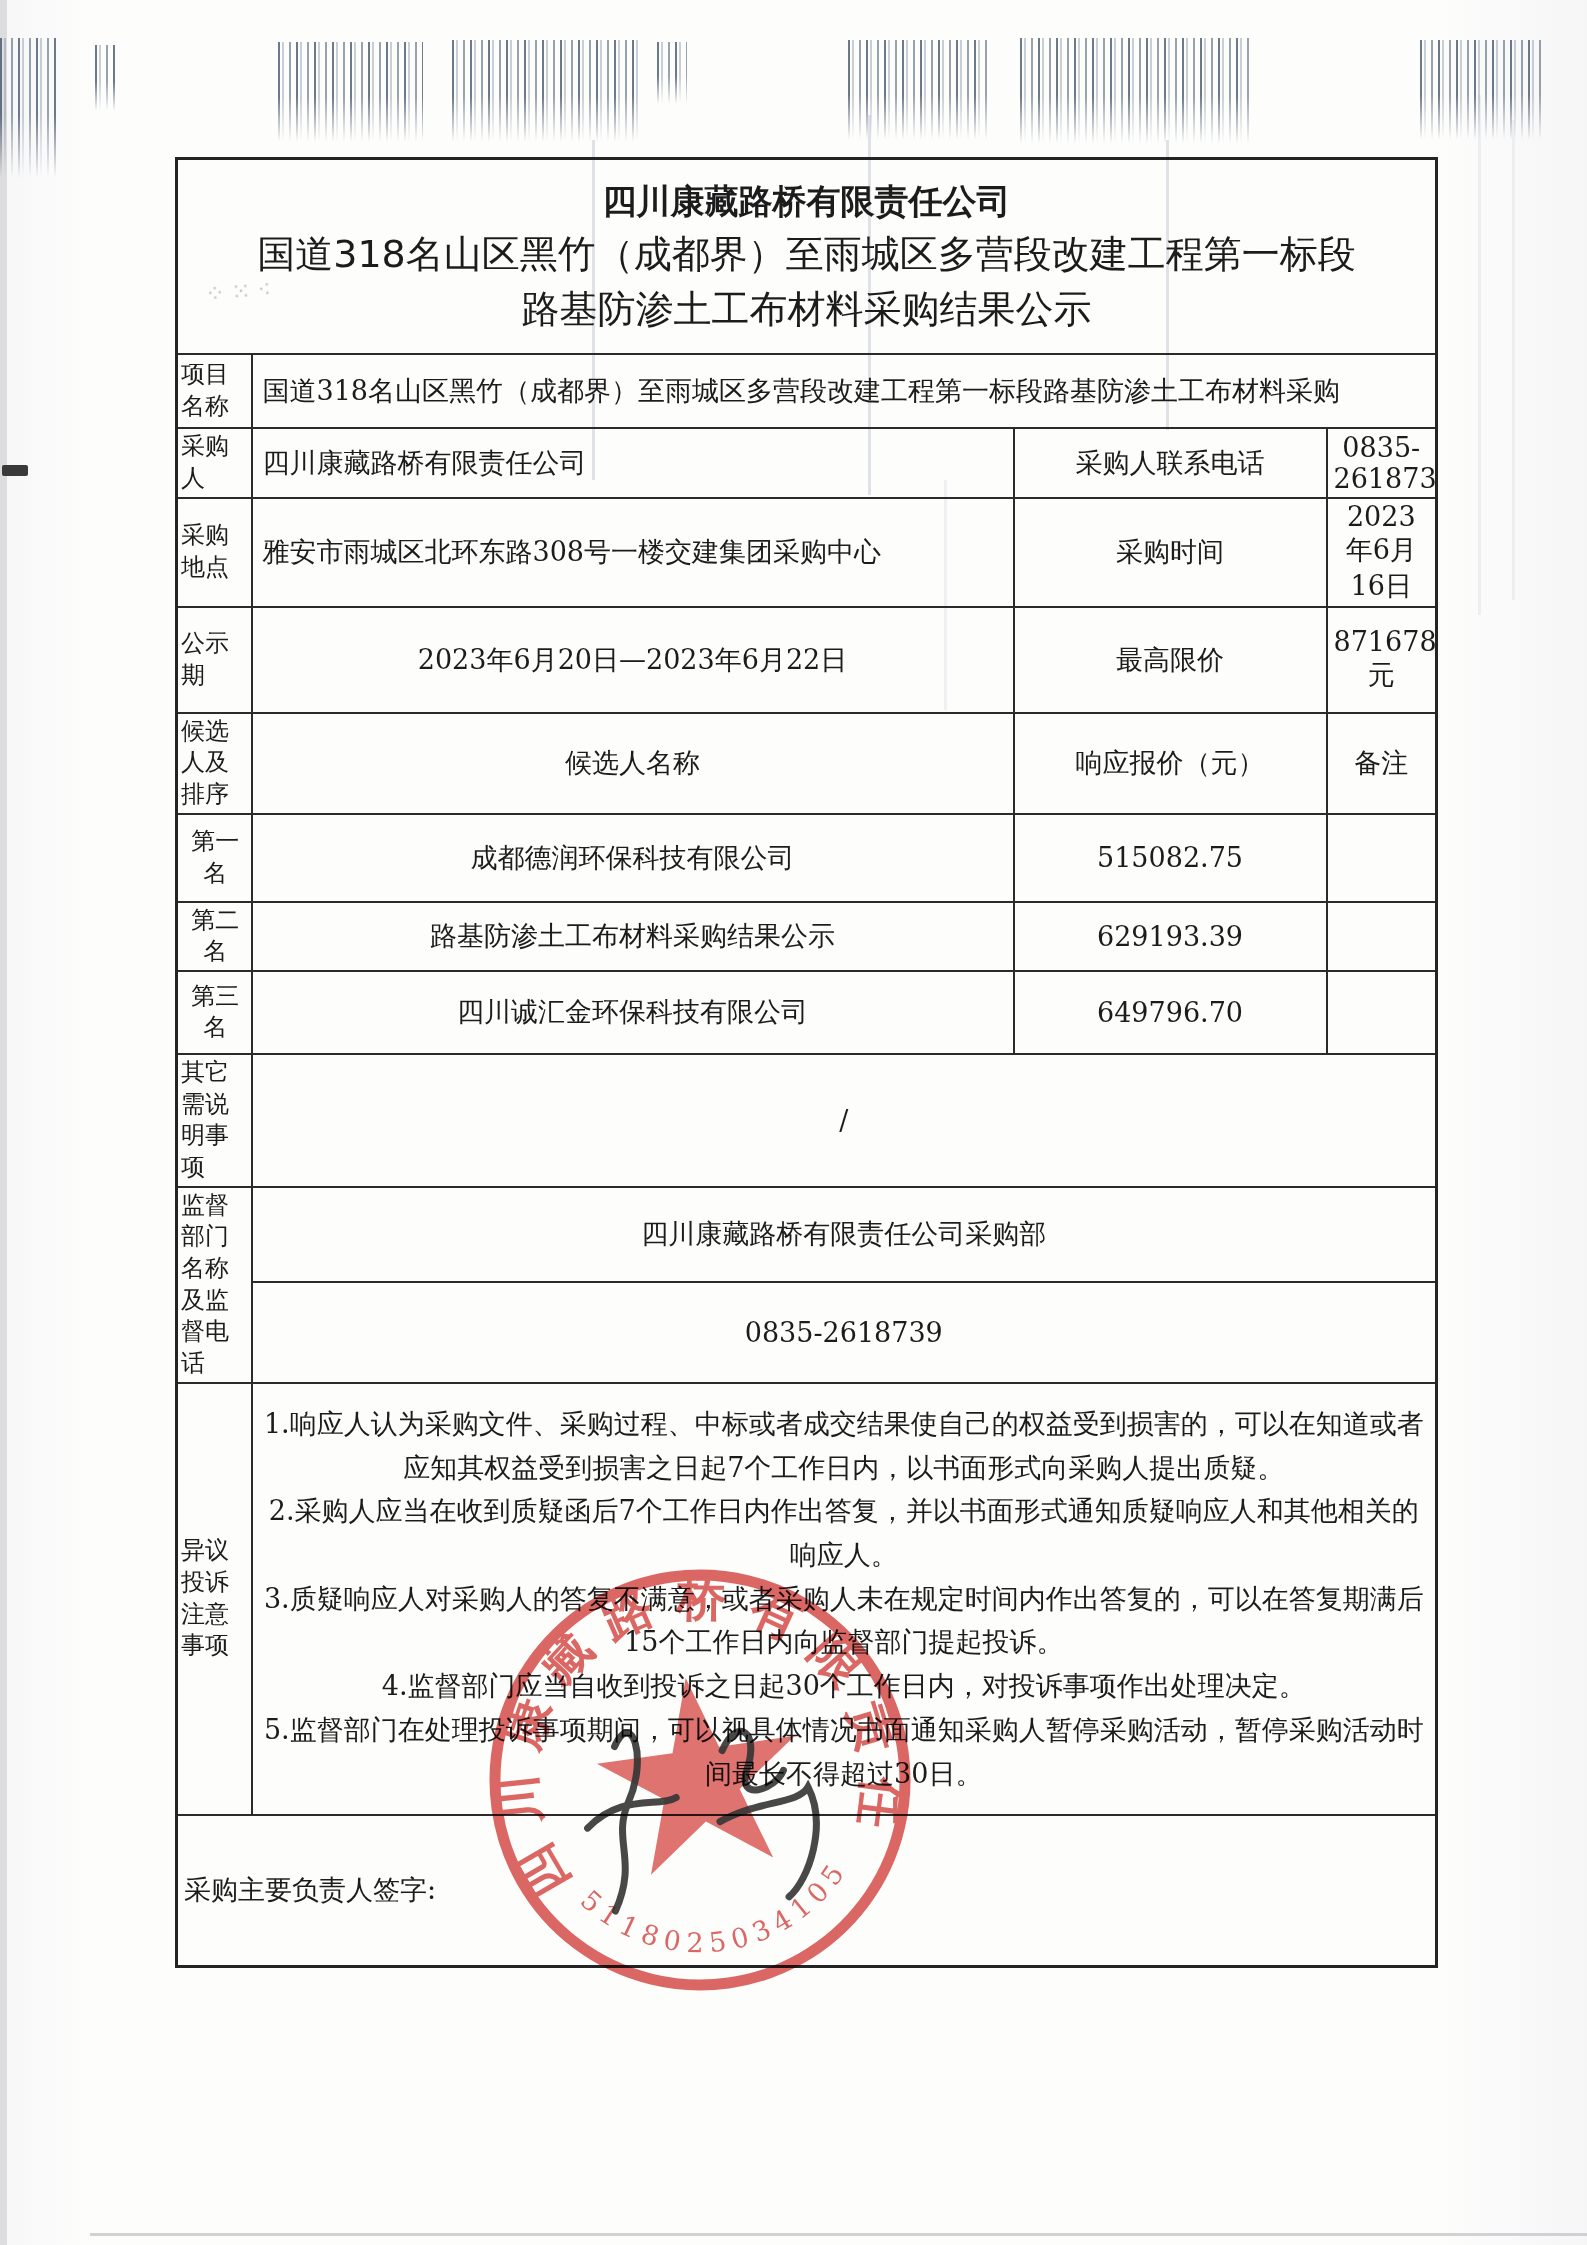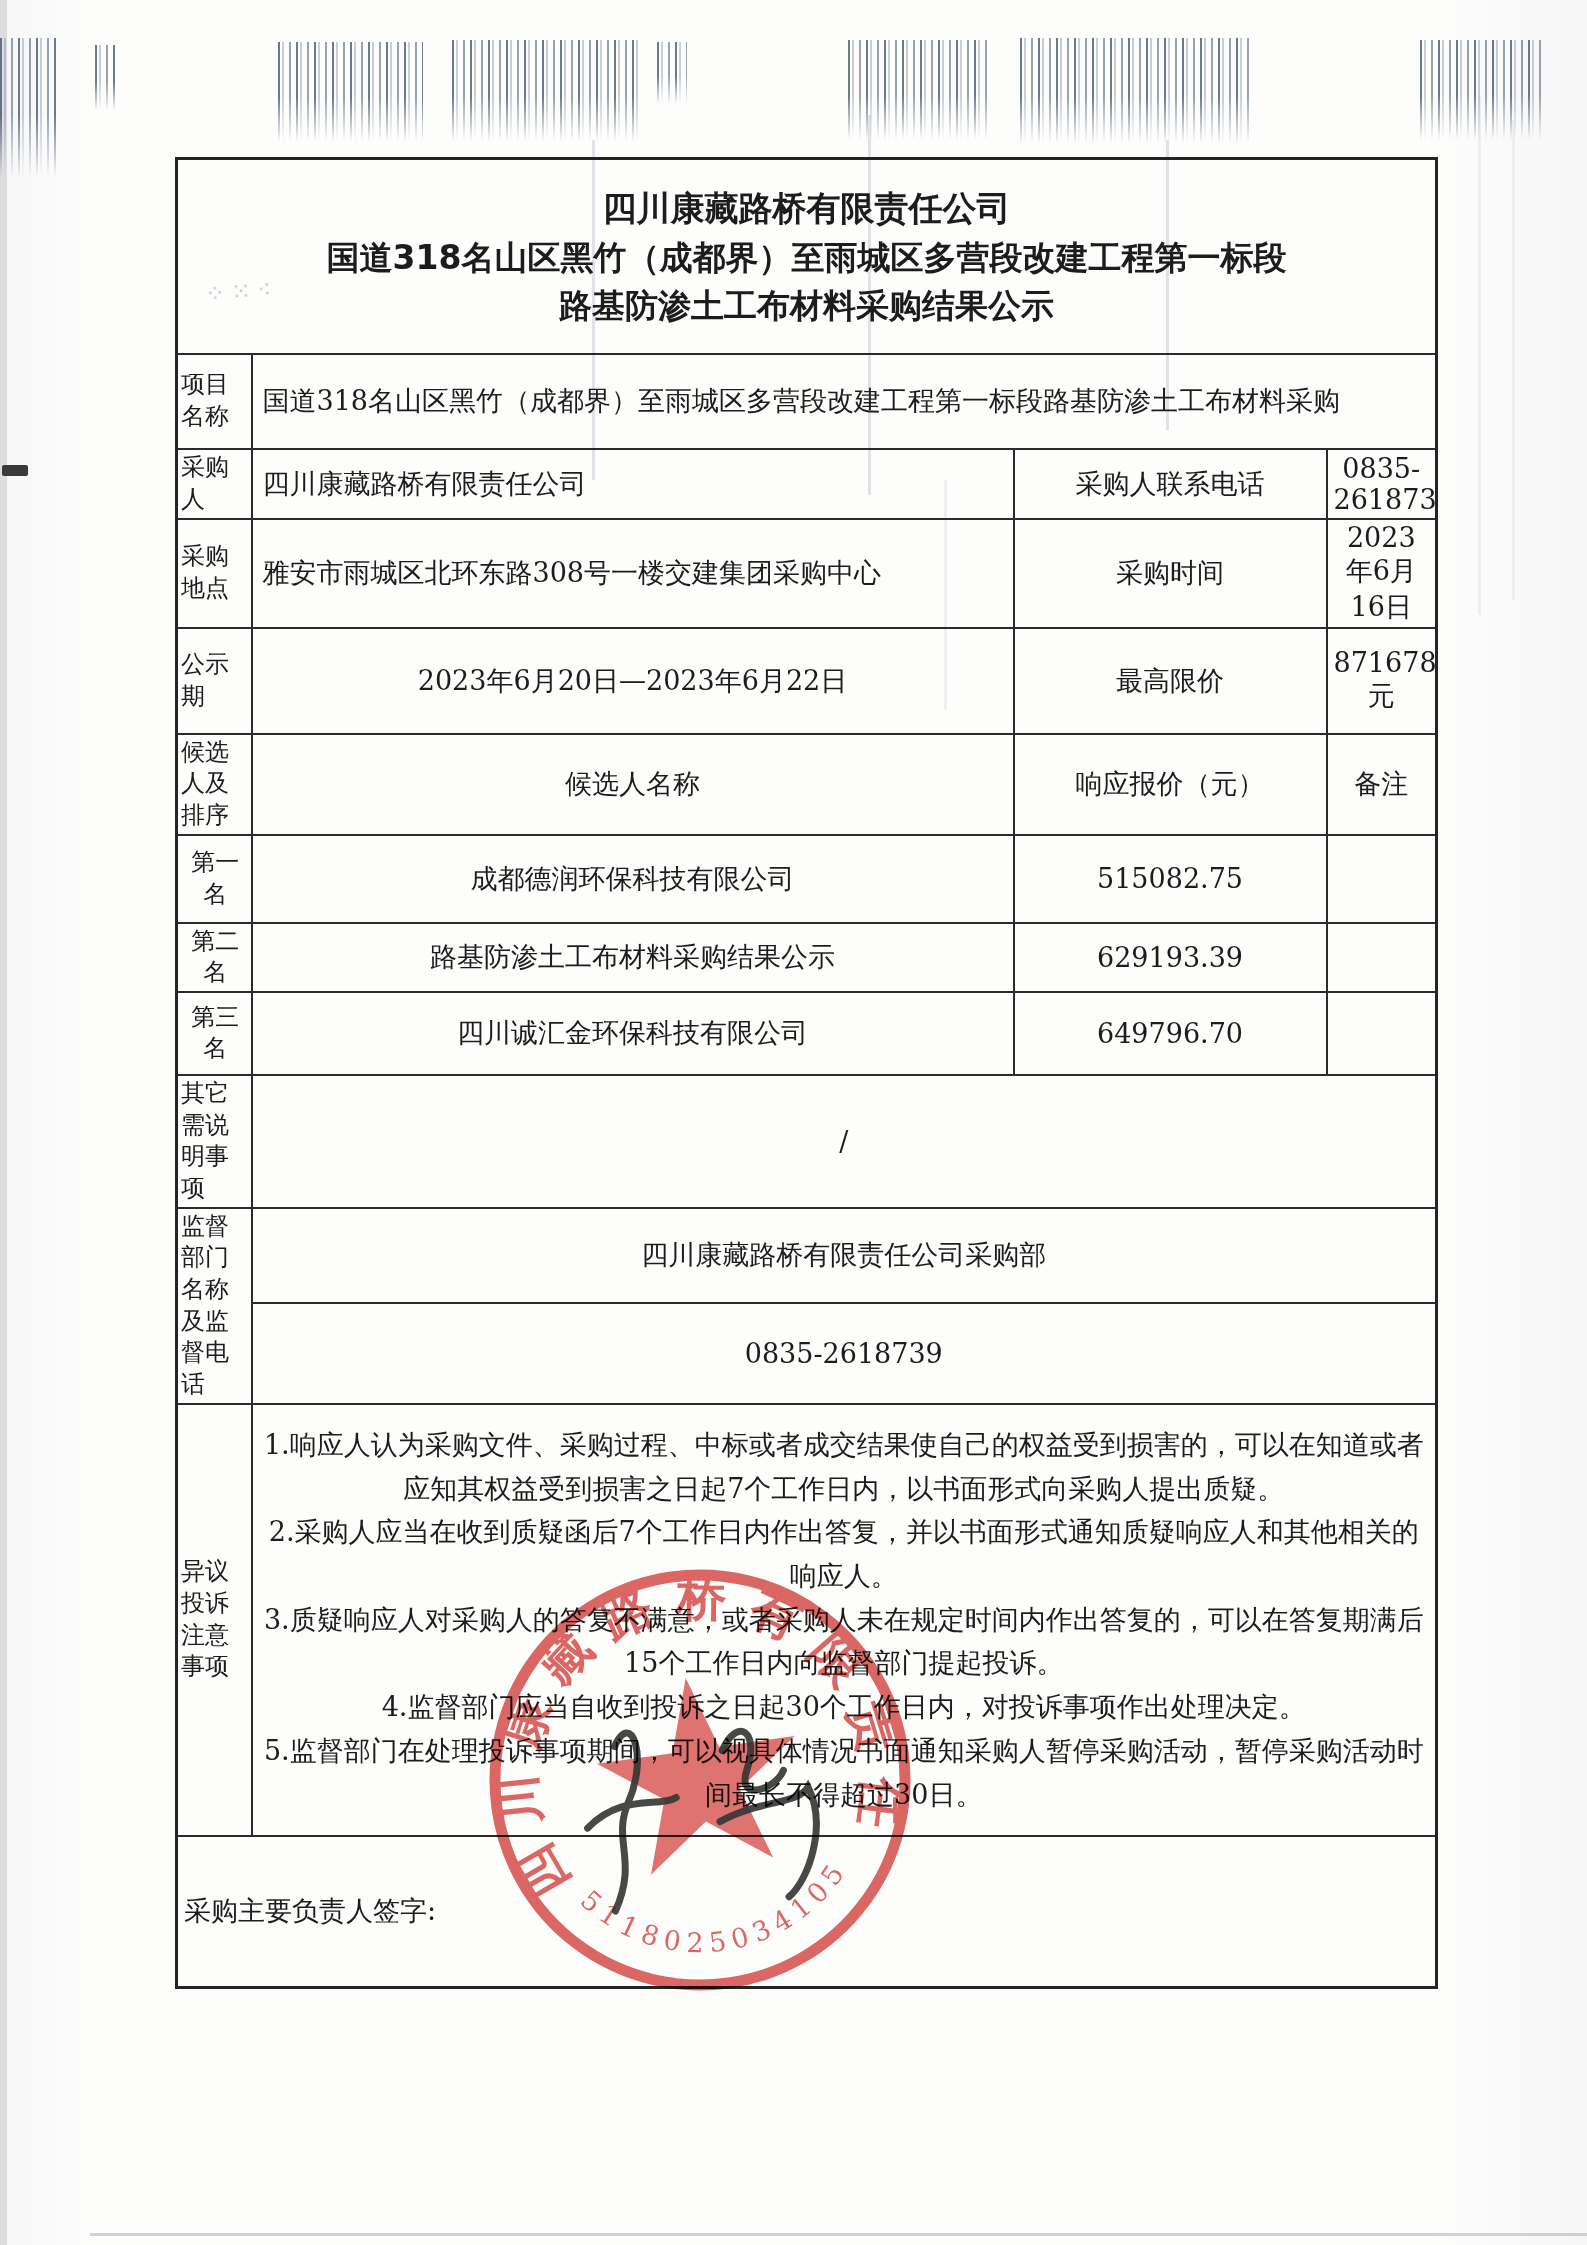--- a/index.html
+++ b/index.html
@@ -40,21 +40,21 @@
     vertical-align:middle;
     font-size:27px;
     padding:2px 6px;
     overflow:hidden;
   }
   td.lab{font-size:24px;padding:2px 1px 2px 3px;line-height:1.32;}
   td.c{text-align:center;}
   td.l{text-align:left;padding-left:10px;}
   .title-cell{padding:14px 0 6px 0;text-align:center;}
   .t1{font-family:"DejaVu Sans","Liberation Sans",sans-serif;font-weight:bold;font-size:34px;line-height:1.5;}
-  .t2{font-family:"DejaVu Sans","Liberation Sans",sans-serif;font-weight:bold;font-size:33px;line-height:1.45;}
+  .t2{font-family:"DejaVu Sans","Liberation Sans",sans-serif;font-weight:normal;font-size:38px;line-height:1.45;}
   .objection-cell{padding:10px 12px;line-height:1.62;font-size:27px;text-align:center;}
   .objection-cell p{margin:0;}
   .sig-cell{font-size:30px;padding-left:72px;}
   
   .stamp{
     position:absolute;left:470px;top:1550px;width:460px;height:460px;
     transform:rotate(-8deg);
     opacity:.88;
     mix-blend-mode:multiply;
     pointer-events:none;
@@ -94,21 +94,21 @@
 
     <tbody>
         <tr style="height:195px">
       <td colspan="4" class="title-cell">
         <div class="t1">四川康藏路桥有限责任公司</div>
         <div class="t2">国道318名山区黑竹（成都界）至雨城区多营段改建工程第一标段</div>
         <div class="t2">路基防渗土工布材料采购结果公示</div>
       </td>
     </tr>
 
-    <tr style="height:95px">
+    <tr style="height:74px">
       <td class="lab">项目名称</td>
       <td colspan="3" class="l">国道318名山区黑竹（成都界）至雨城区多营段改建工程第一标段路基防渗土工布材料采购</td>
     </tr>
 
     <tr style="height:70px">
       <td class="lab">采购人</td>
       <td class="l">四川康藏路桥有限责任公司</td>
       <td class="c">采购人联系电话</td>
       <td class="c">0835-2618739</td>
     </tr>

